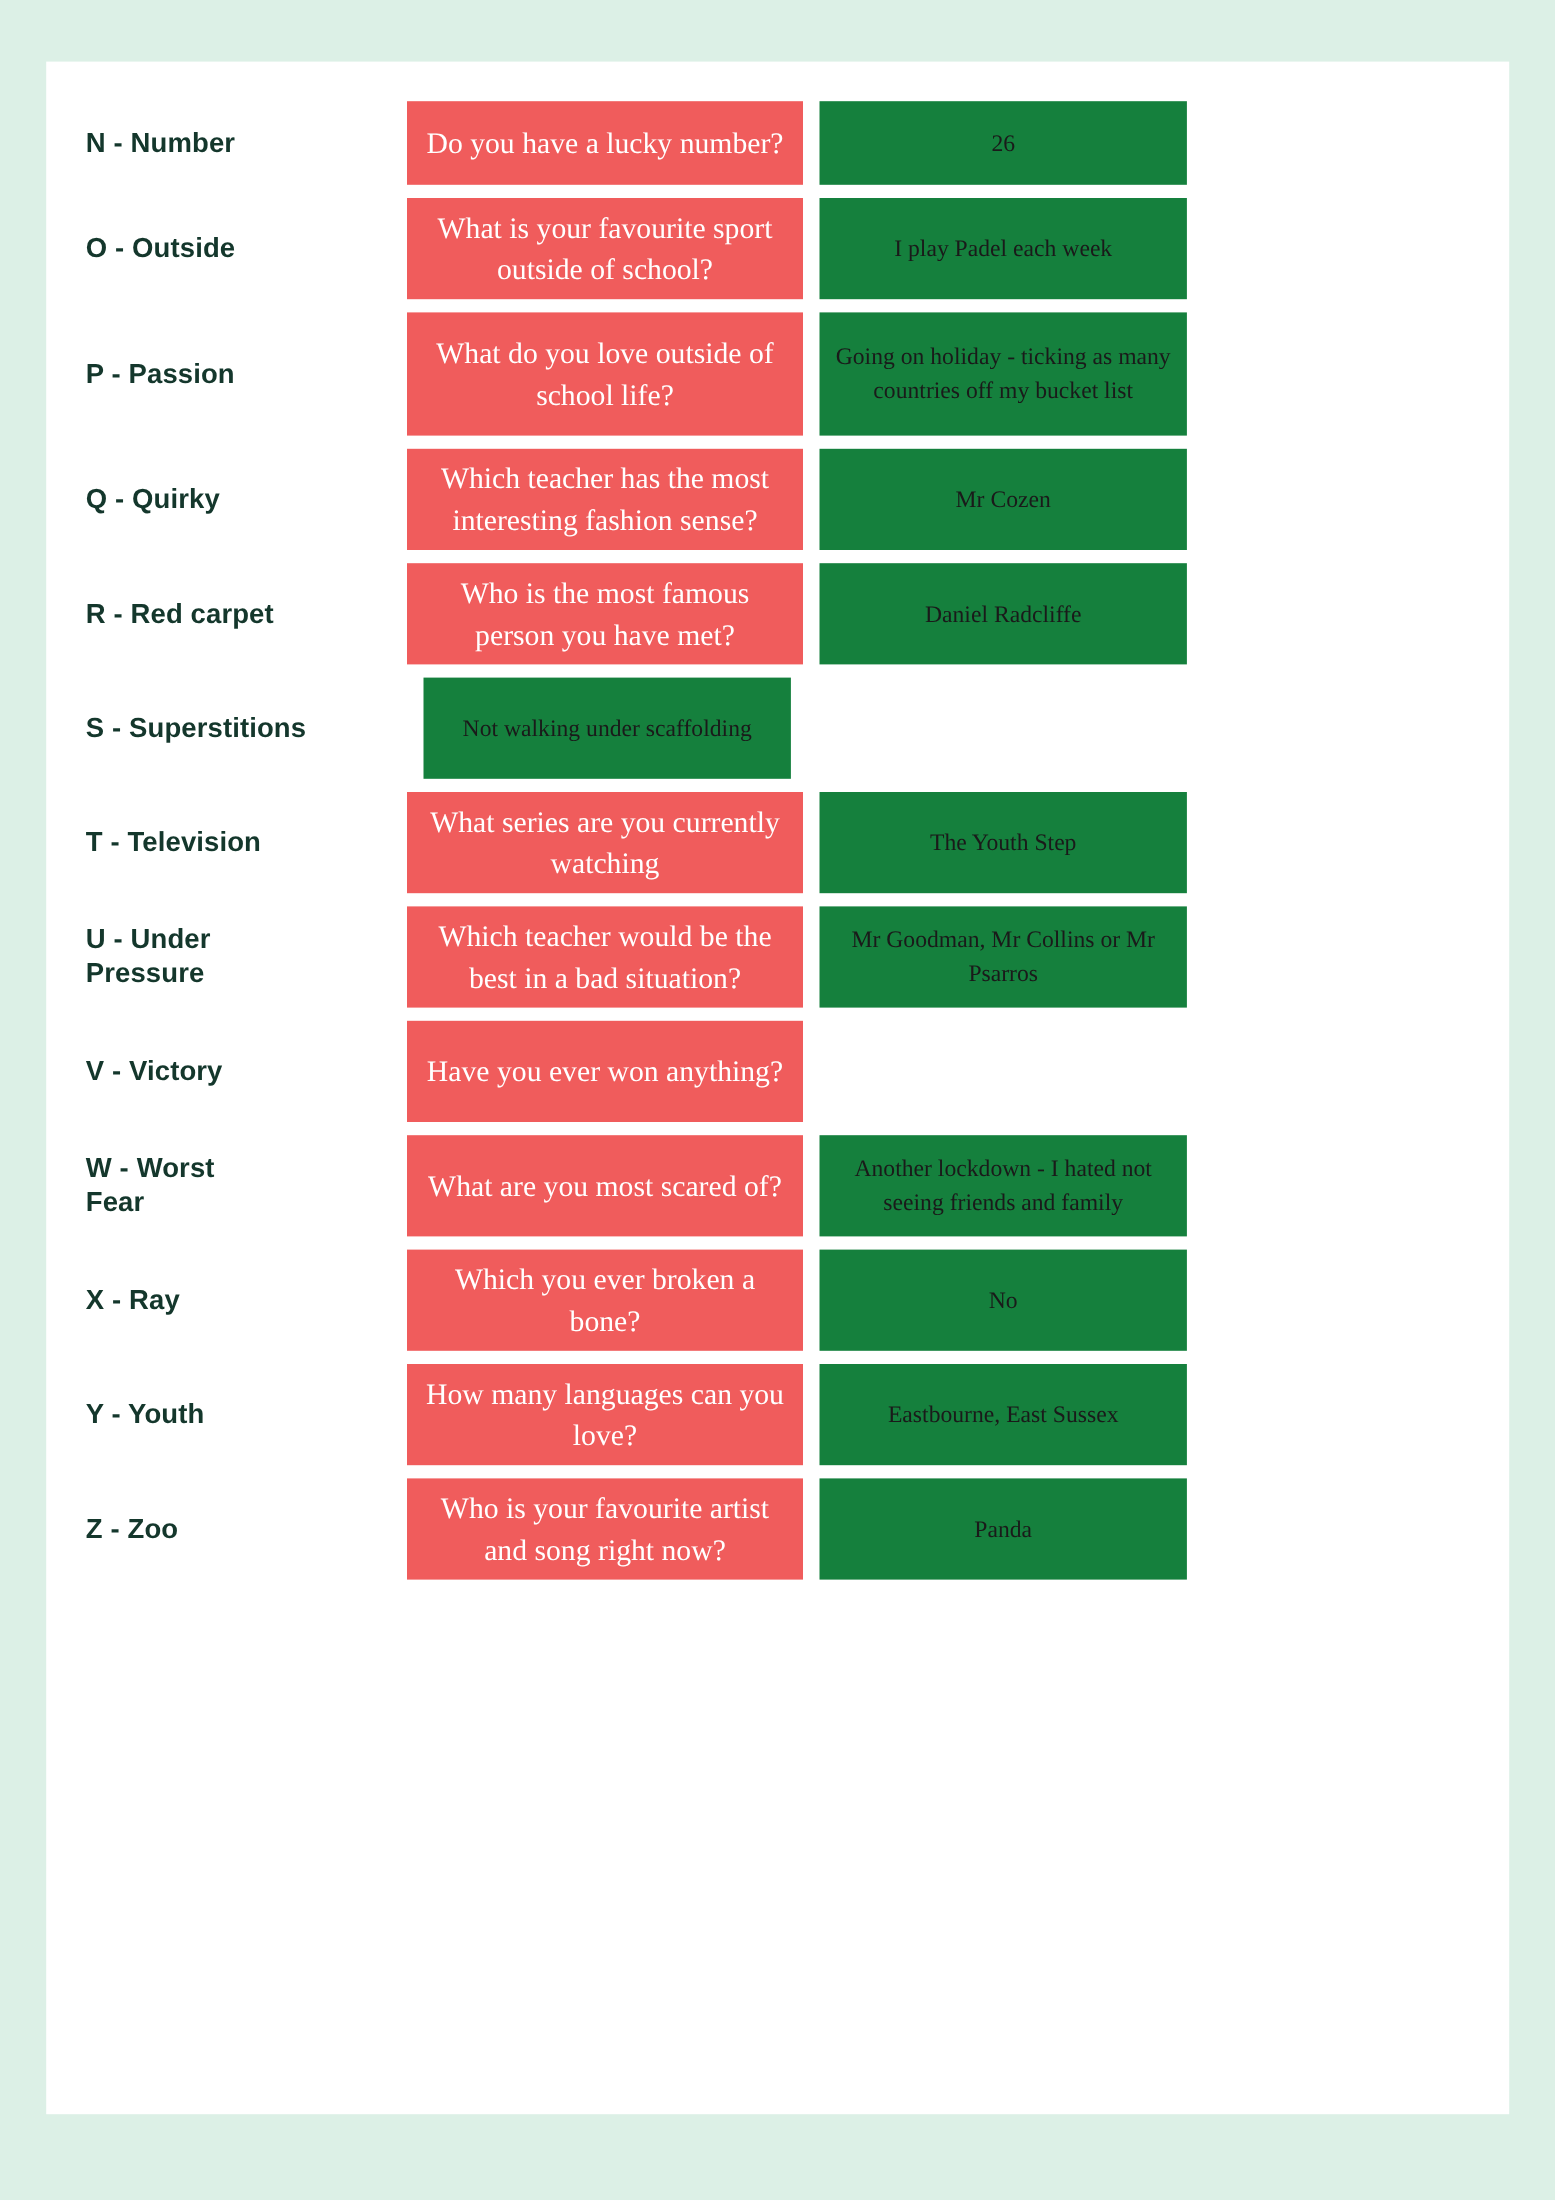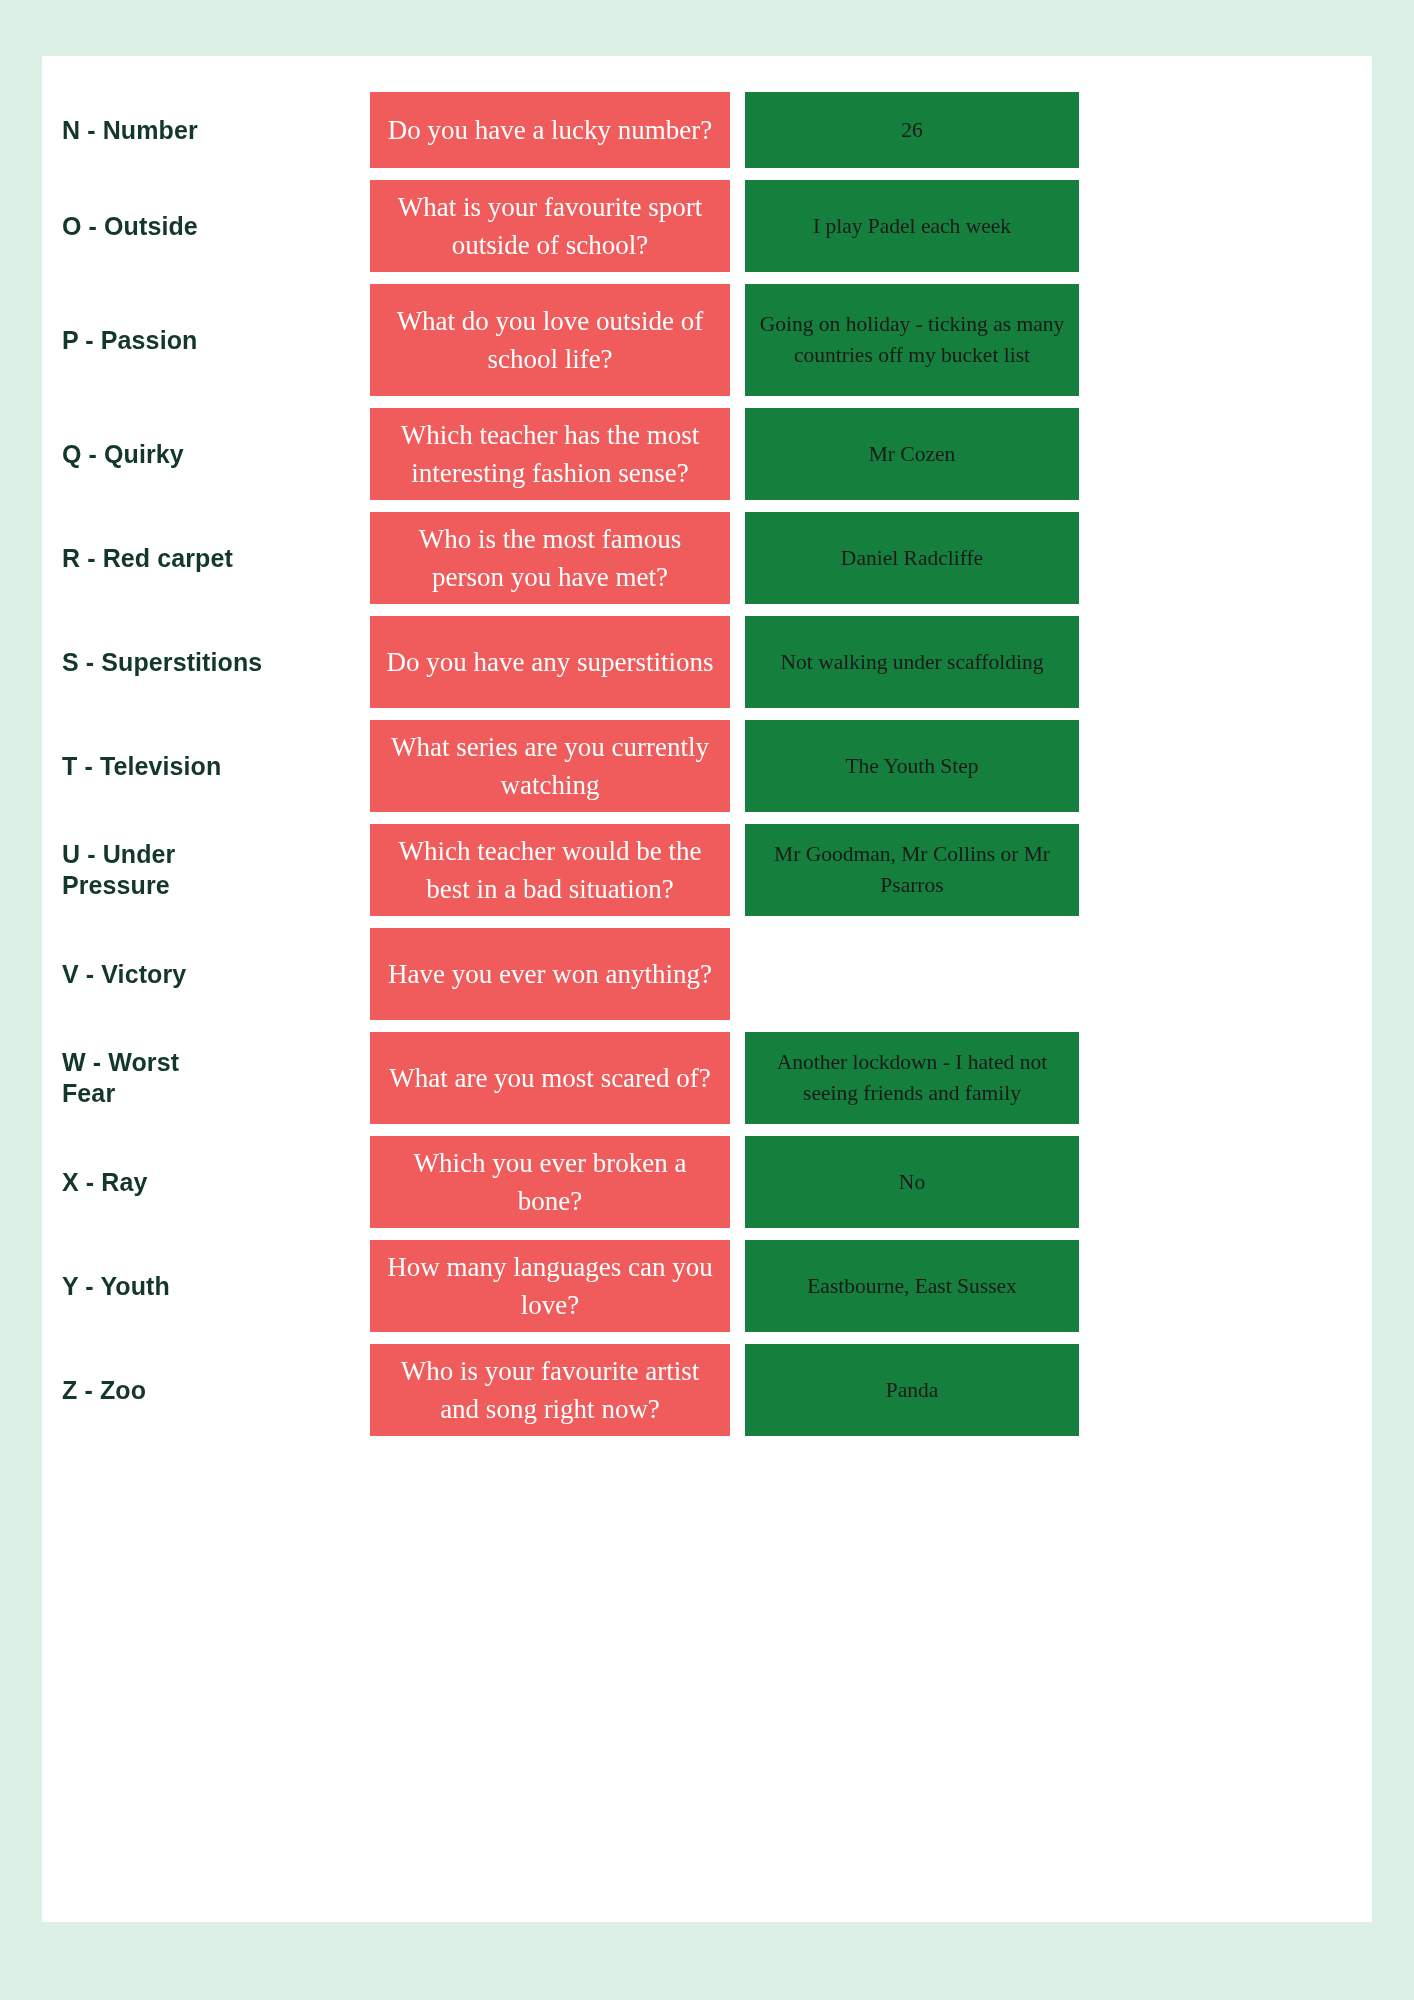--- a/index.html
+++ b/index.html
@@ -43,21 +43,21 @@
     display: flex;
     align-items: center;
     width: 100%;
     padding: 0 0 0 0;
     margin-bottom: 12px;
   }
 
   .label-cell {
     width: 286px;
     flex: 0 0 286px;
-    padding-left: 20px;
+    padding-left: 36px;
     padding-right: 6px;
     color: #14372c;
     font-family: "Liberation Sans", sans-serif;
     font-weight: bold;
     font-size: 25px;
     line-height: 1.23;
     letter-spacing: 0.1px;
     white-space: pre-line;
   }
 
@@ -140,21 +140,20 @@
         <div class="row h-b">
           <div class="label-cell">R - Red carpet</div>
           <div class="pre-q"></div>
           <div class="q-cell">Who is the most famous person you have met?</div>
           <div class="gap"></div>
           <div class="a-cell">Daniel Radcliffe</div>
         </div>
         <div class="row h-b">
           <div class="label-cell">S - Superstitions</div>
           <div class="pre-q"></div>
-          <div class="q-cell">Do you have any superstitions</div>
           <div class="gap"></div>
           <div class="a-cell">Not walking under scaffolding</div>
         </div>
         <div class="row h-b">
           <div class="label-cell">T - Television</div>
           <div class="pre-q"></div>
           <div class="q-cell">What series are you currently watching</div>
           <div class="gap"></div>
           <div class="a-cell">The Youth Step</div>
         </div>

